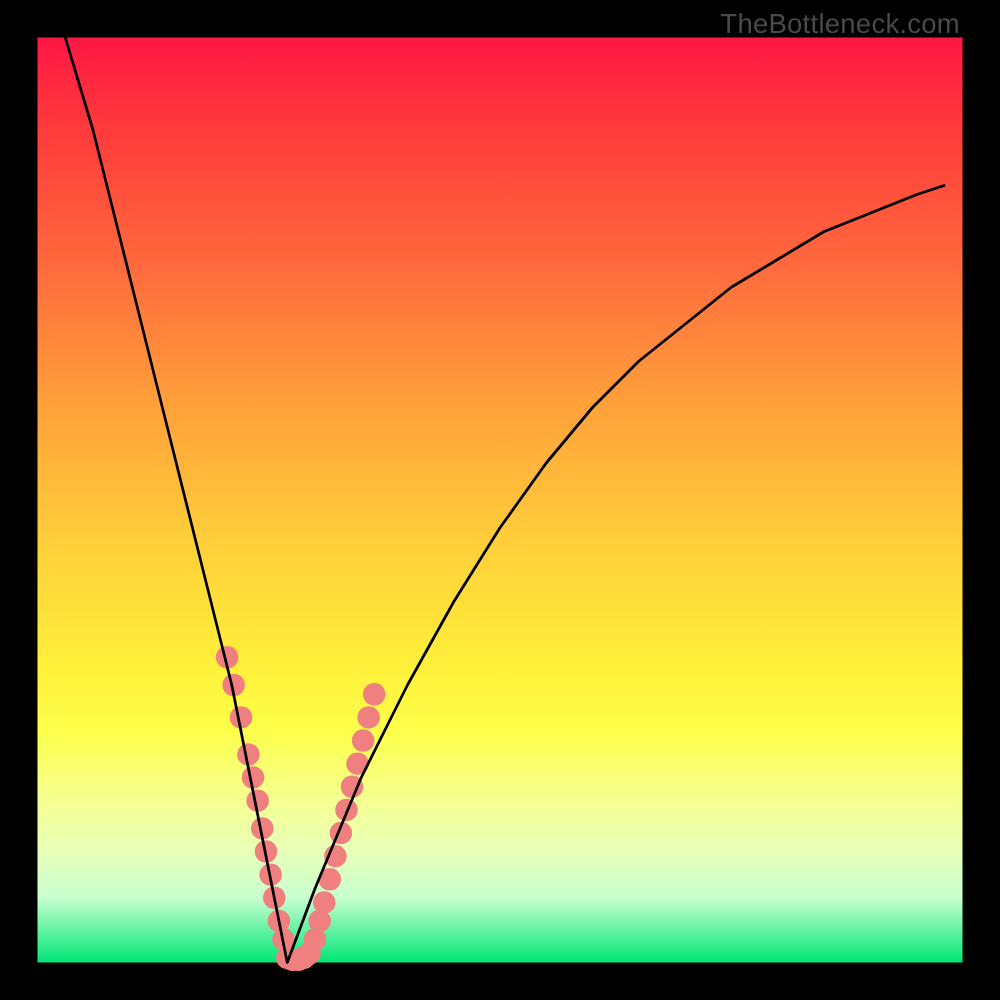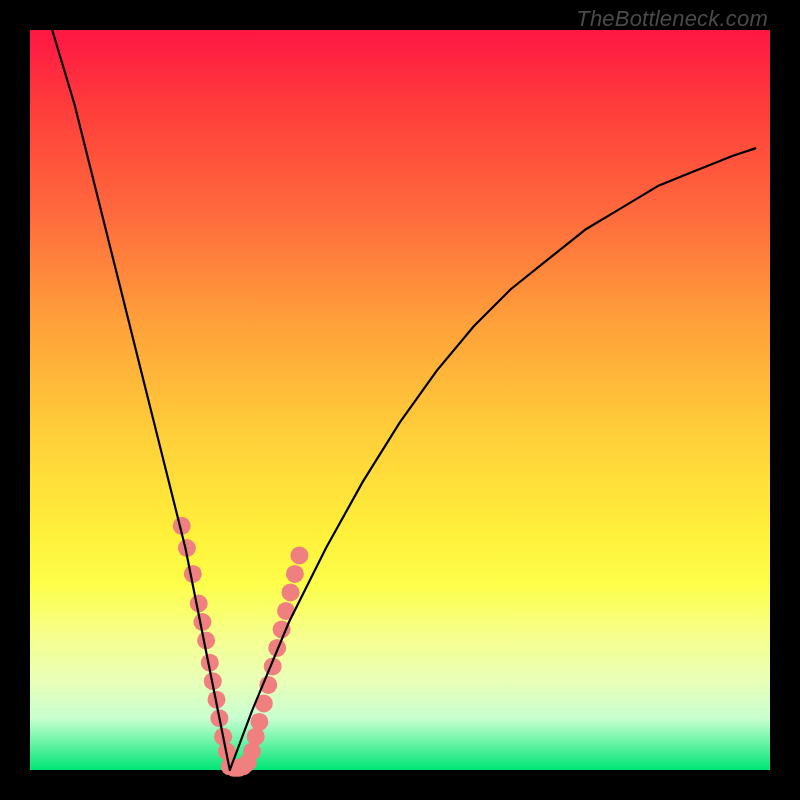--- a/index.html
+++ b/index.html
@@ -38,21 +38,20 @@
   }
   .watermark {
     position: absolute;
     top: 6px;
     right: 32px;
     font-family: Arial, Helvetica, sans-serif;
     font-size: 22px;
     font-weight: 500;
     color: #4a4a4a;
     letter-spacing: 0.2px;
-    font-style: italic;
   }
   svg.curves {
     position: absolute;
     left: 0;
     top: 0;
   }
 </style>
 </head>
 <body>
 

